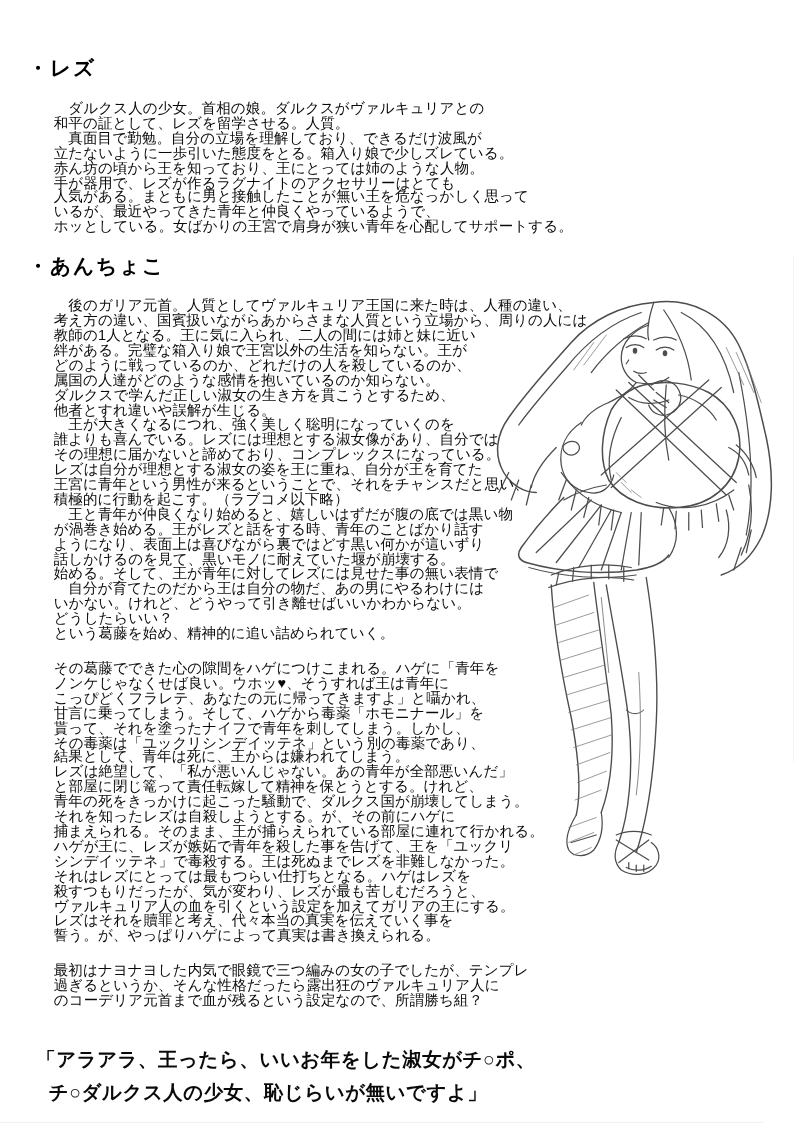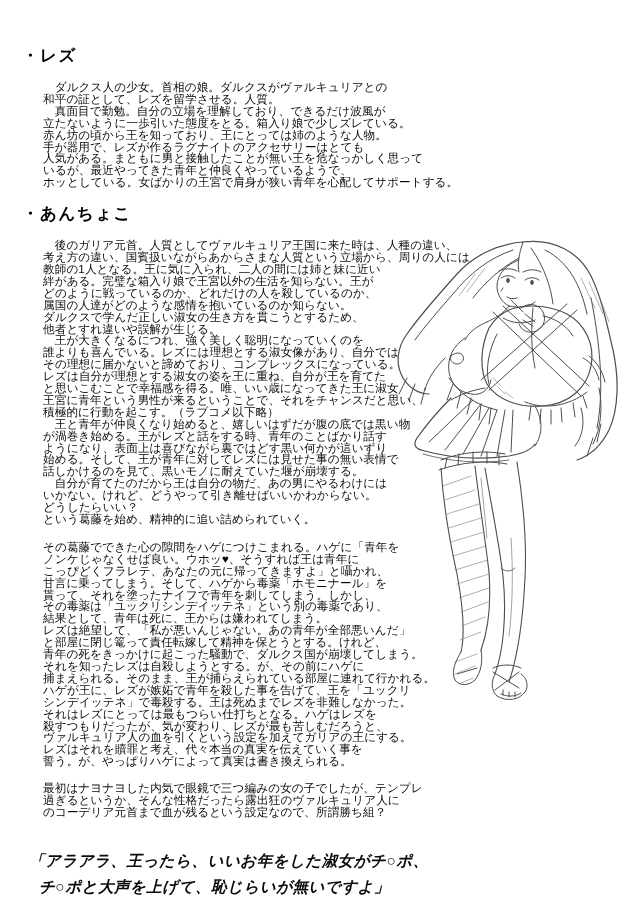--- a/index.html
+++ b/index.html
@@ -29,21 +29,21 @@
   .para { margin: 16px; }
   .gap-small { margin-top: 6px; }
   .gap-large { margin-top: 12px; font-family: Liberation Serif, serif; }
   .line {
     font-size: 11.6px;
     line-height: 11.9px;
     white-space: pre;
     letter-spacing: 0.1px;
     color: #0a0a0a;
   }
-  .quote { margin-top: 29px; margin-left: 2px; font-style: italic; }
+  .quote { margin-top: 29px; margin-left: 2px; }
   .quote .line {
     font-size: 15.5px;
     line-height: 26px;
     font-weight: 700;
     letter-spacing: 0.5px;
   }
   .quote .line:nth-child(2) { margin-left: 10px; }
   .illustration {
     position: absolute;
     left: 385px;
@@ -78,28 +78,27 @@
         <div class="line">教師の1人となる。王に気に入られ、二人の間には姉と妹に近い</div>
         <div class="line">絆がある。完璧な箱入り娘で王宮以外の生活を知らない。王が</div>
         <div class="line">どのように戦っているのか、どれだけの人を殺しているのか、</div>
         <div class="line">属国の人達がどのような感情を抱いているのか知らない。</div>
         <div class="line">ダルクスで学んだ正しい淑女の生き方を貫こうとするため、</div>
         <div class="line">他者とすれ違いや誤解が生じる。</div>
         <div class="line">　王が大きくなるにつれ、強く美しく聡明になっていくのを</div>
         <div class="line">誰よりも喜んでいる。レズには理想とする淑女像があり、自分では</div>
         <div class="line">その理想に届かないと諦めており、コンプレックスになっている。</div>
         <div class="line">レズは自分が理想とする淑女の姿を王に重ね、自分が王を育てた</div>
-        <div class="line">と思いこむことで幸福感を得る。唯、いい歳になってきた王に淑女</div>
         <div class="line">王宮に青年という男性が来るということで、それをチャンスだと思い、</div>
         <div class="line">積極的に行動を起こす。（ラブコメ以下略）</div>
         <div class="line">　王と青年が仲良くなり始めると、嬉しいはずだが腹の底では黒い物</div>
         <div class="line">が渦巻き始める。王がレズと話をする時、青年のことばかり話す</div>
         <div class="line">ようになり、表面上は喜びながら裏ではどす黒い何かが這いずり</div>
+        <div class="line">話しかけるのを見て、黒いモノに耐えていた堰が崩壊する。</div>
         <div class="line">始める。そして、王が青年に対してレズには見せた事の無い表情で</div>
-        <div class="line">話しかけるのを見て、黒いモノに耐えていた堰が崩壊する。</div>
         <div class="line">　自分が育てたのだから王は自分の物だ、あの男にやるわけには</div>
         <div class="line">いかない。けれど、どうやって引き離せばいいかわからない。</div>
         <div class="line">どうしたらいい？</div>
         <div class="line">という葛藤を始め、精神的に追い詰められていく。</div>
       </div>
       <div class="para gap-small">
         <div class="line">その葛藤でできた心の隙間をハゲにつけこまれる。ハゲに「青年を</div>
         <div class="line">ノンケじゃなくせば良い。ウホッ♥、そうすれば王は青年に</div>
         <div class="line">こっぴどくフラレテ、あなたの元に帰ってきますよ」と囁かれ、</div>
         <div class="line">甘言に乗ってしまう。そして、ハゲから毒薬「ホモニナール」を</div>
@@ -119,21 +118,21 @@
         <div class="line">レズはそれを贖罪と考え、代々本当の真実を伝えていく事を</div>
         <div class="line">誓う。が、やっぱりハゲによって真実は書き換えられる。</div>
       </div>
       <div class="para gap-large">
         <div class="line">最初はナヨナヨした内気で眼鏡で三つ編みの女の子でしたが、テンプレ</div>
         <div class="line">過ぎるというか、そんな性格だったら露出狂のヴァルキュリア人に</div>
         <div class="line">のコーデリア元首まで血が残るという設定なので、所謂勝ち組？</div>
       </div>
       <div class="quote">
         <div class="line">「アラアラ、王ったら、いいお年をした淑女がチ○ポ、</div>
-        <div class="line">チ○ポと大声を上げて、恥じらいが無いですよ」</div>
+        <div class="line">チ○ダルクス人の少女、恥じらいが無いですよ」</div>
       </div>
     </div>
 
   <svg class="illustration" viewBox="0 0 250 470" width="250" height="470" xmlns="http://www.w3.org/2000/svg">
     <g fill="none" stroke="#4d4d4d" stroke-width="1" stroke-linecap="round" stroke-linejoin="round">
 
       <path d="M138,4 C168,0 194,14 206,38 C216,58 222,86 228,112 C234,140 234,170 224,192 C216,208 204,218 192,222" stroke-width="1.2"></path>
       <path d="M160,12 C184,24 196,48 202,76"></path>
       <path d="M146,10 C160,30 166,50 168,66"></path>
       <path d="M206,60 C214,100 220,150 212,190"></path>

